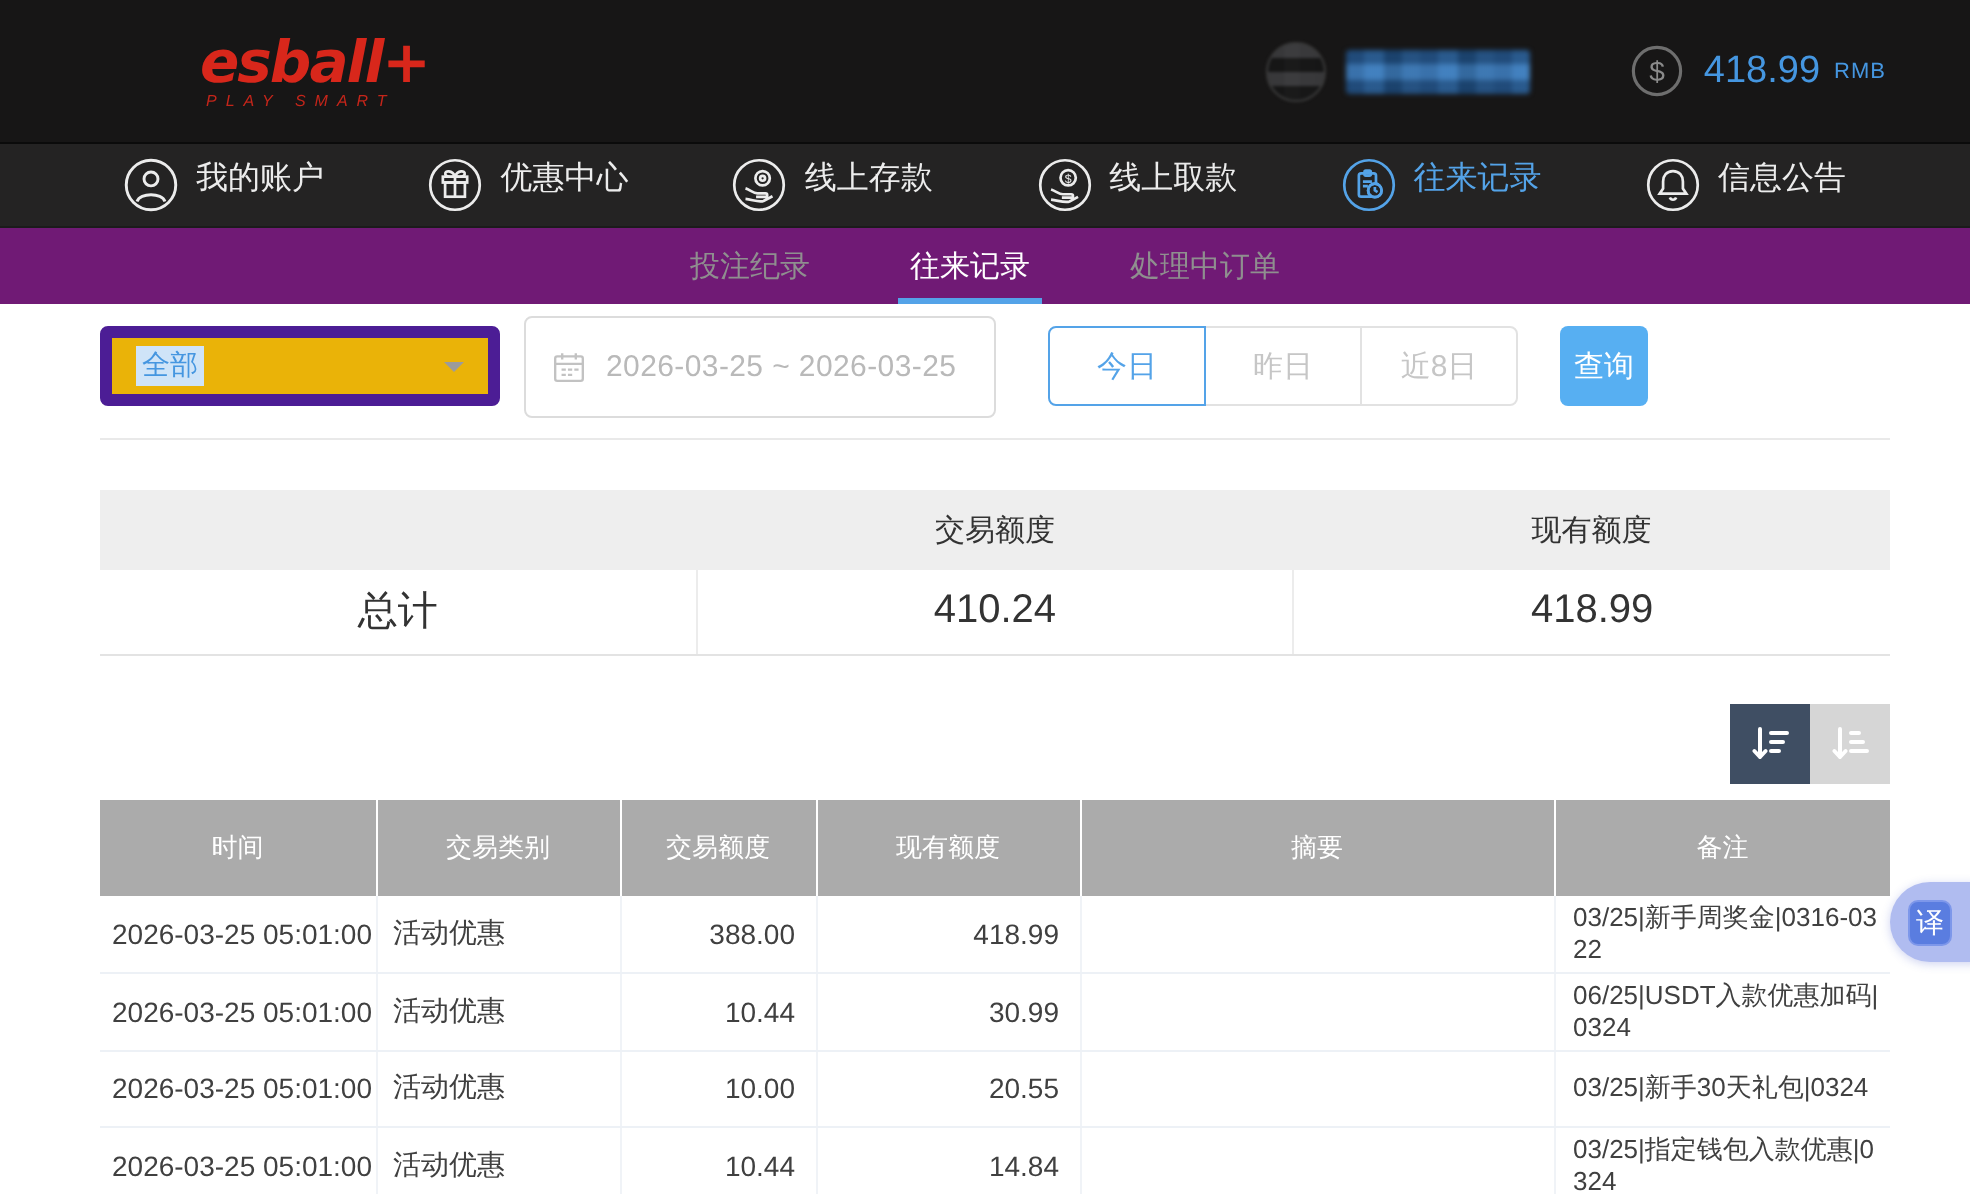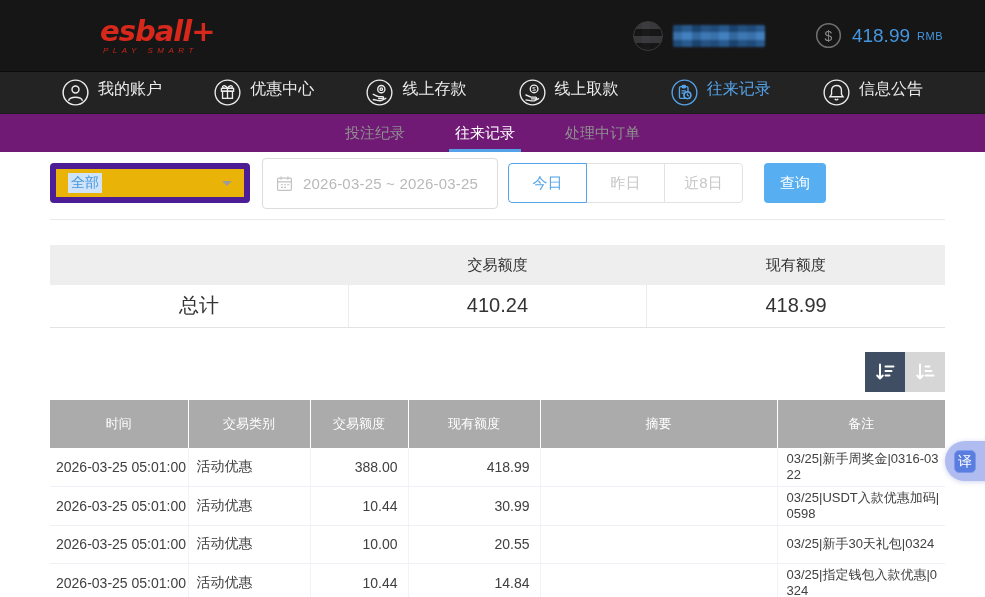--- a/index.html
+++ b/index.html
@@ -43,24 +43,24 @@
   .content { padding:11px 40px 0 50px; }
   .filter-row { display:flex; align-items:center; height:40px; }
   .select-box { width:200px; height:40px; border:6px solid #4c1d95; border-radius:4px; display:flex; align-items:center; justify-content:space-between; padding:0 12px; cursor:pointer; background:#eab308; }
   .select-value { color:#4596e0; background:#cfe4f8; font-size:14px; padding:1px 3px; }
   .caret-down { width:0; height:0; border:5px solid transparent; border-top-color:#9b9b9b; margin-top:6px; }
   .date-box { width:236px; height:51px; border:1px solid #dcdcdc; border-radius:4px; margin-left:12px; display:flex; align-items:center; gap:10px; padding:0 13px; cursor:pointer; background:#fff; }
   .date-box svg { width:17px; height:17px; flex:none; }
   .date-text { color:#b9b9b9; font-size:15px; letter-spacing:.2px; }
   .btn-group { display:flex; margin-left:10px; }
   .quick-btn { width:79px; height:40px; background:#fff; border:1px solid #e2e2e2; color:#c6c6c6; font-size:15px; display:flex; align-items:center; justify-content:center; cursor:pointer; margin-left:-1px; position:relative; }
-  .quick-btn:first-child { border-radius:4px 0 0 4px; margin-left:0; }
+  .quick-btn:first-child { border-radius:4px 0 0 4px; margin-left:16px; }
   .quick-btn:last-child { border-radius:0 4px 4px 0;text-align:right; }
   .quick-btn.active { border-color:#54a3e8; color:#54a3e8; z-index:2; }
-  .query-btn { width:62px; height:40px; margin-left:21px; background:#57aff2; border:none; border-radius:4px; color:#fff; font-size:15px; cursor:pointer; font-family:inherit; }
+  .query-btn { width:44px; height:40px; margin-left:21px; background:#57aff2; border:none; border-radius:4px; color:#fff; font-size:15px; cursor:pointer; font-family:inherit; }
   .divider { height:1px; background:#e9e9e9; margin-top:16px; }
 
   
   .summary { width:895px; margin-top:25px; border-collapse:collapse; table-layout:fixed; }
   .summary th { background:#eeeeee; height:40px; font-weight:normal; font-size:15px; color:#333; }
   .summary td { background:#fff; height:42px; text-align:center; font-size:20px; color:#333; border-bottom:1px solid #e3e3e3; }
   .summary td + td { border-left:1px solid #ececec; }
 
   
   .sort-row { width:895px; display:flex; justify-content:flex-end; margin-top:24px; }
@@ -260,21 +260,21 @@
           <td class="c-balance">418.99</td>
           <td class="c-summary"></td>
           <td class="c-remark">03/25|新手周奖金|0316-0322</td>
         </tr>
         <tr>
           <td class="c-time">2026-03-25 05:01:00</td>
           <td class="c-type">活动优惠</td>
           <td class="c-amount">10.44</td>
           <td class="c-balance">30.99</td>
           <td class="c-summary"></td>
-          <td class="c-remark">03/25|USDT入款优惠加码|0598</td>
+          <td class="c-remark">06/25|USDT入款优惠加码|0324</td>
         </tr>
         <tr>
           <td class="c-time">2026-03-25 05:01:00</td>
           <td class="c-type">活动优惠</td>
           <td class="c-amount">10.00</td>
           <td class="c-balance">20.55</td>
           <td class="c-summary"></td>
           <td class="c-remark">03/25|新手30天礼包|0324</td>
         </tr>
         <tr>

